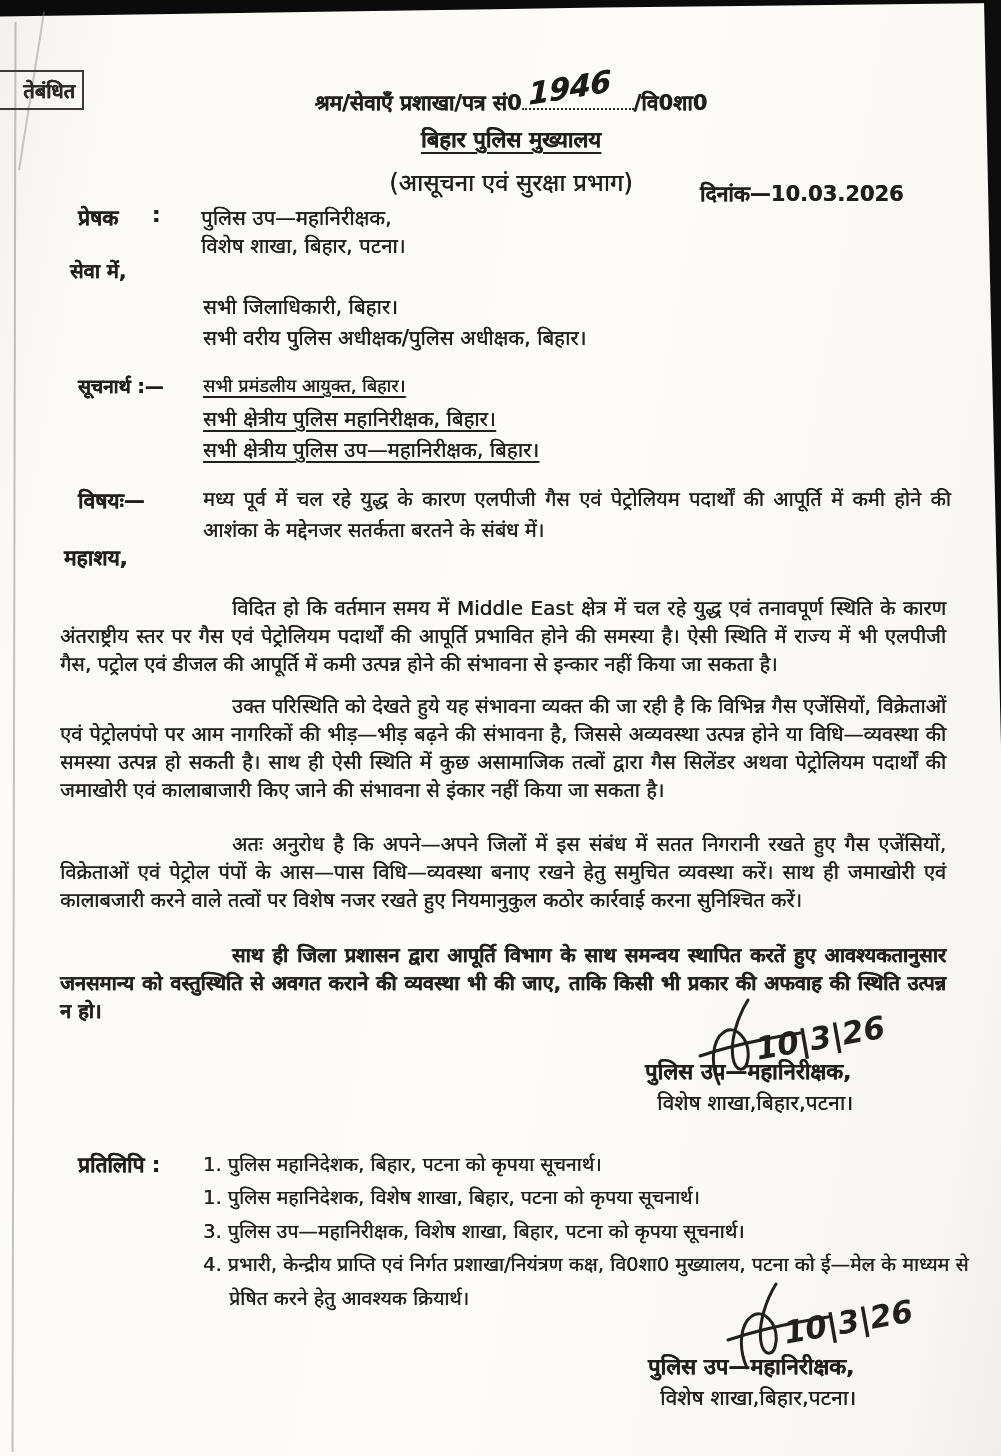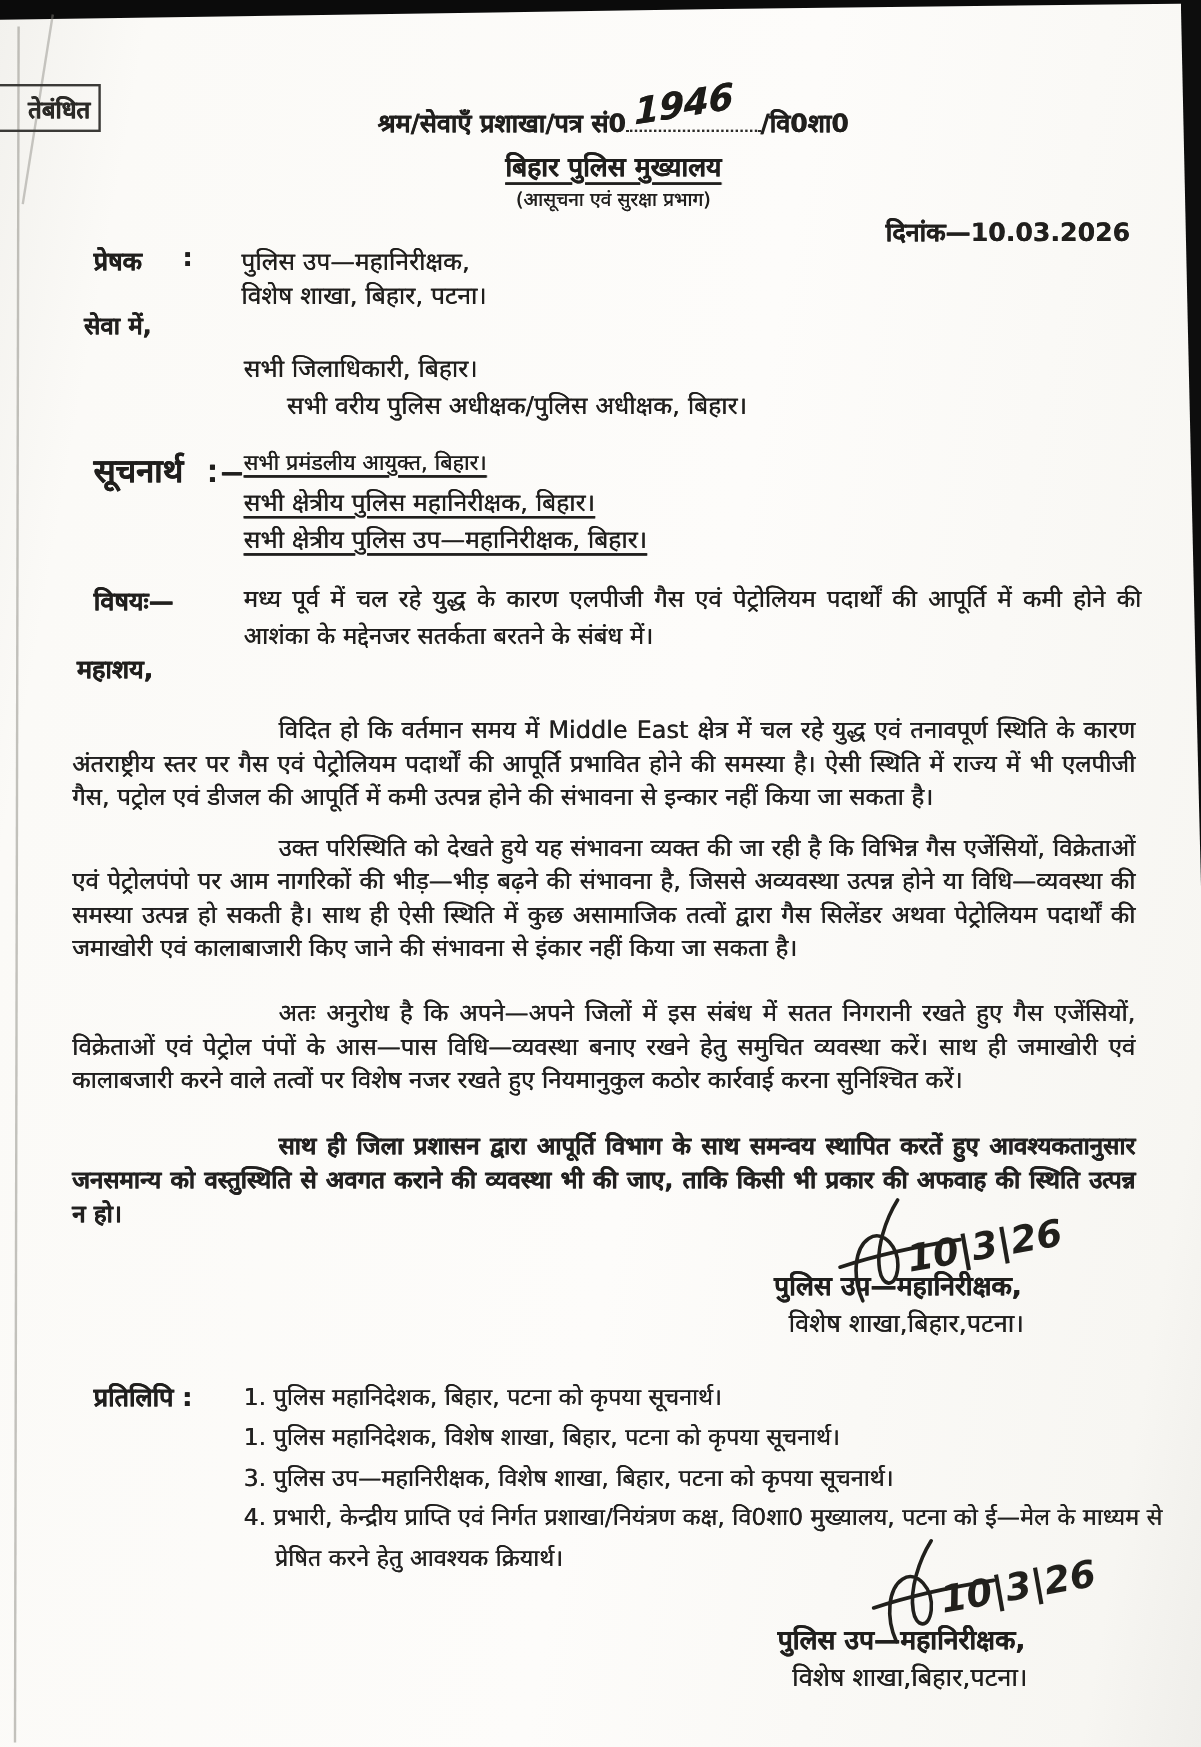--- a/index.html
+++ b/index.html
@@ -39,21 +39,21 @@
   .hdr-center{position:absolute;left:228px;top:88px;width:566px;text-align:center;}
   .ref-line{font-size:21px;font-weight:bold;white-space:nowrap;text-shadow:0.3px 0 0 currentColor;}
   .dots{display:inline-block;position:relative;width:112px;height:4px;
     border-bottom:2.5px dotted #2c2b28;vertical-align:baseline;}
   .ref-num{
     position:absolute;left:6px;top:-34px;font-size:30px;font-weight:bold;color:#1c1b18;
     transform:rotate(-9deg) skewX(-9deg);font-style:italic;text-shadow:0.4px 0 0 currentColor;
   }
   .org-title{margin-top:7px;font-size:22px;font-weight:bold;text-shadow:0.3px 0 0 currentColor;}
   .org-title span{text-decoration:underline;text-underline-offset:5px;text-decoration-thickness:2px;}
-  .org-sub{margin-top:2px;font-size:16px;text-shadow:0.3px 0 0 currentColor;}
+  .org-sub{margin-top:12px;font-size:24px;text-shadow:0.3px 0 0 currentColor;}
   .sig-svg{position:absolute;}
   .sig-date{font-size:31px;font-style:italic;font-weight:bold;}
 </style>
 </head>
 <body>
 
 <div class="page">
 
   <div class="edge-top"></div>
   <div class="edge-right"></div>
@@ -67,32 +67,32 @@
   <div class="hdr-center">
     <div class="ref-line">
       <span>श्रम/सेवाएँ प्रशाखा/पत्र सं0</span><span class="dots"><span class="ref-num">1946</span></span><span>/वि0शा0</span>
     </div>
     <div class="org-title">
       <span>बिहार पुलिस मुख्यालय</span>
     </div>
     <div class="org-sub">(आसूचना एवं सुरक्षा प्रभाग)</div>
   </div>
 
-  <div class="t b" style="left:738px;top:179px;font-size:21px;">दिनांक—10.03.2026</div>
+  <div class="t b" style="left:700px;top:179px;font-size:21px;">दिनांक—10.03.2026</div>
 
   <div class="t b" style="left:78px;top:203px;font-size:21px;">प्रेषक</div>
   <div class="t b" style="left:152px;top:203px;font-size:21px;">:</div>
   <div class="t" style="left:201px;top:203px;font-size:20.5px;">पुलिस उप—महानिरीक्षक,</div>
   <div class="t" style="left:201px;top:231px;font-size:20.5px;">विशेष शाखा, बिहार, पटना।</div>
 
   <div class="t b" style="left:70px;top:257px;font-size:20px;">सेवा में,</div>
   <div class="t" style="left:203px;top:292px;font-size:20.5px;">सभी जिलाधिकारी, बिहार।</div>
-  <div class="t" style="left:203px;top:323px;font-size:20.5px;margin-left:36px;">सभी वरीय पुलिस अधीक्षक/पुलिस अधीक्षक, बिहार।</div>
+  <div class="t" style="left:203px;top:323px;font-size:20.5px;">सभी वरीय पुलिस अधीक्षक/पुलिस अधीक्षक, बिहार।</div>
 
-  <div class="t b" style="left:78px;top:373px;font-size:27px;font-family:Liberation Mono, monospace;">सूचनार्थ :—</div>
+  <div class="t b" style="left:78px;top:373px;font-size:19px;">सूचनार्थ :—</div>
   <div class="t u" style="left:203px;top:373px;font-size:18px;">सभी प्रमंडलीय आयुक्त, बिहार।</div>
   <div class="t u" style="left:203px;top:404px;font-size:20.5px;">सभी क्षेत्रीय पुलिस महानिरीक्षक, बिहार।</div>
   <div class="t u" style="left:203px;top:435px;font-size:20.5px;">सभी क्षेत्रीय पुलिस उप—महानिरीक्षक, बिहार।</div>
 
   <div class="t b" style="left:78px;top:486px;font-size:21px;">विषयः—</div>
   <div class="t" style="left:203px;top:484px;width:748px;font-size:20px;line-height:31px;white-space:normal;text-align:justify;">मध्य पूर्व में चल रहे युद्ध के कारण एलपीजी गैस एवं पेट्रोलियम पदार्थों की आपूर्ति में कमी होने की आशंका के मद्देनजर सतर्कता बरतने के संबंध में।</div>
 
   <div class="t b" style="left:64px;top:543px;font-size:21px;">महाशय,</div>
 
   <div class="para" style="top:594px;">विदित हो कि वर्तमान समय में Middle East क्षेत्र में चल रहे युद्ध एवं तनावपूर्ण स्थिति के कारण अंतराष्ट्रीय स्तर पर गैस एवं पेट्रोलियम पदार्थों की आपूर्ति प्रभावित होने की समस्या है। ऐसी स्थिति में राज्य में भी एलपीजी गैस, पट्रोल एवं डीजल की आपूर्ति में कमी उत्पन्न होने की संभावना से इन्कार नहीं किया जा सकता है।</div>

